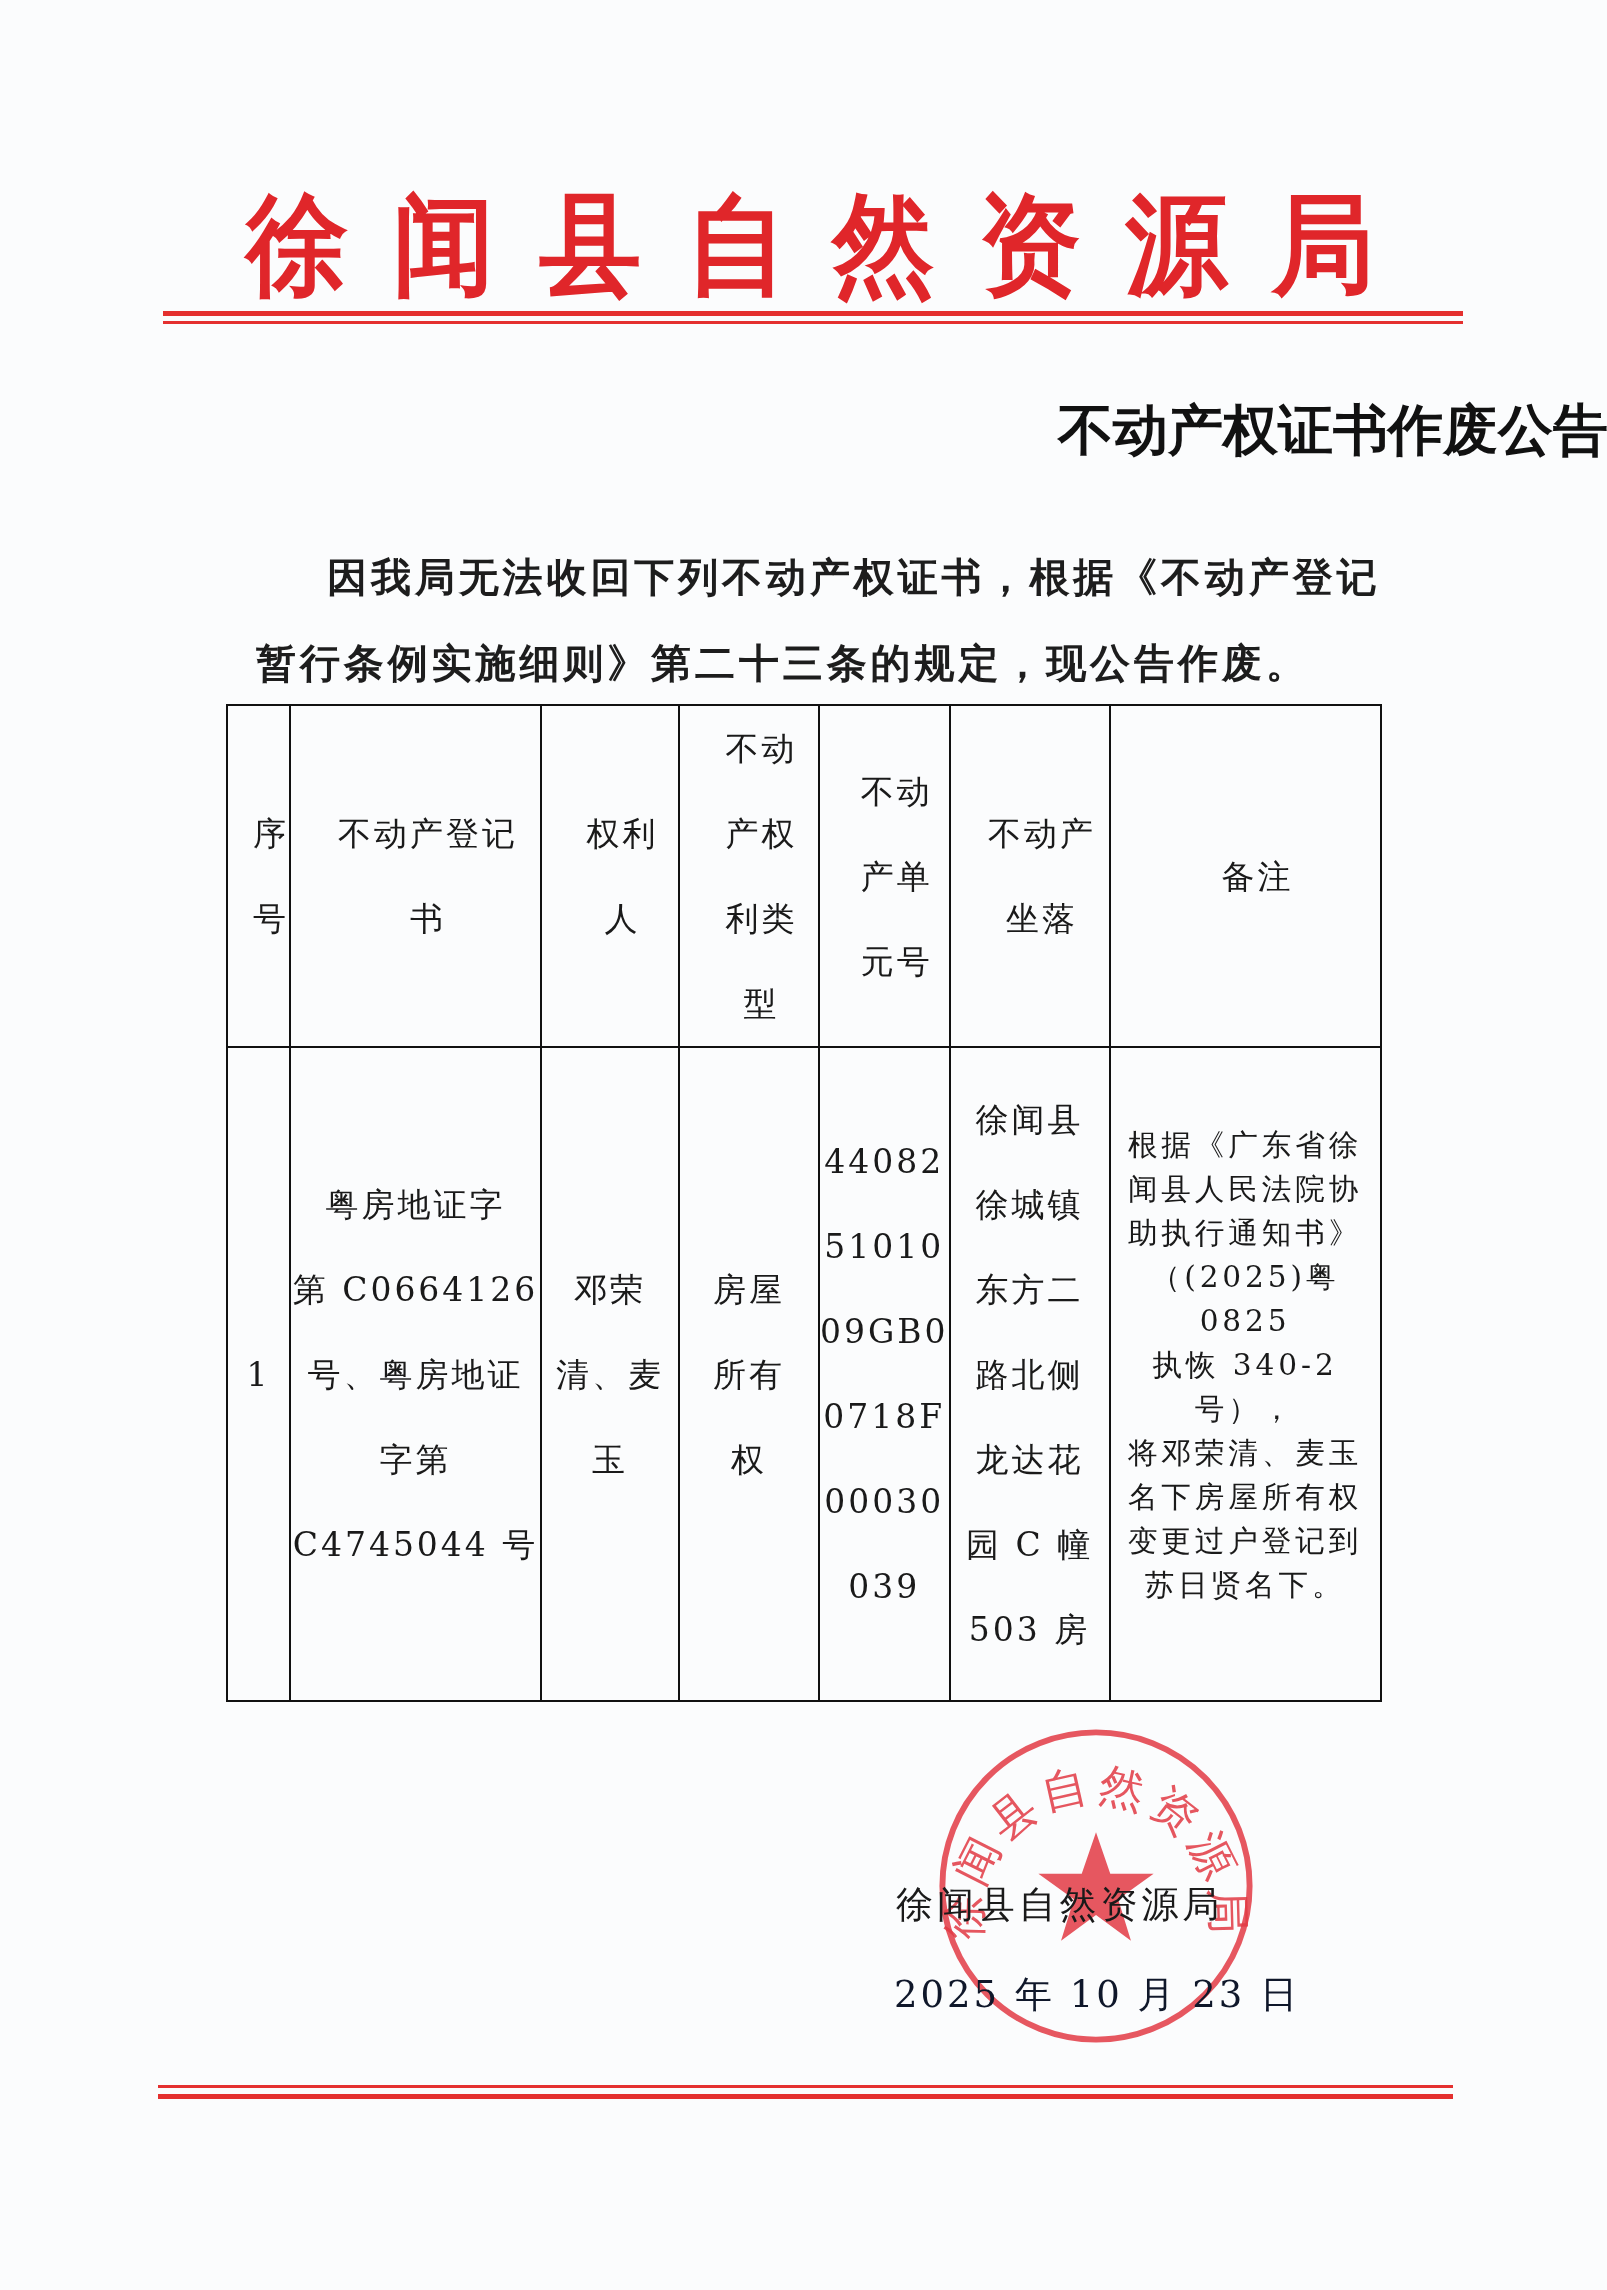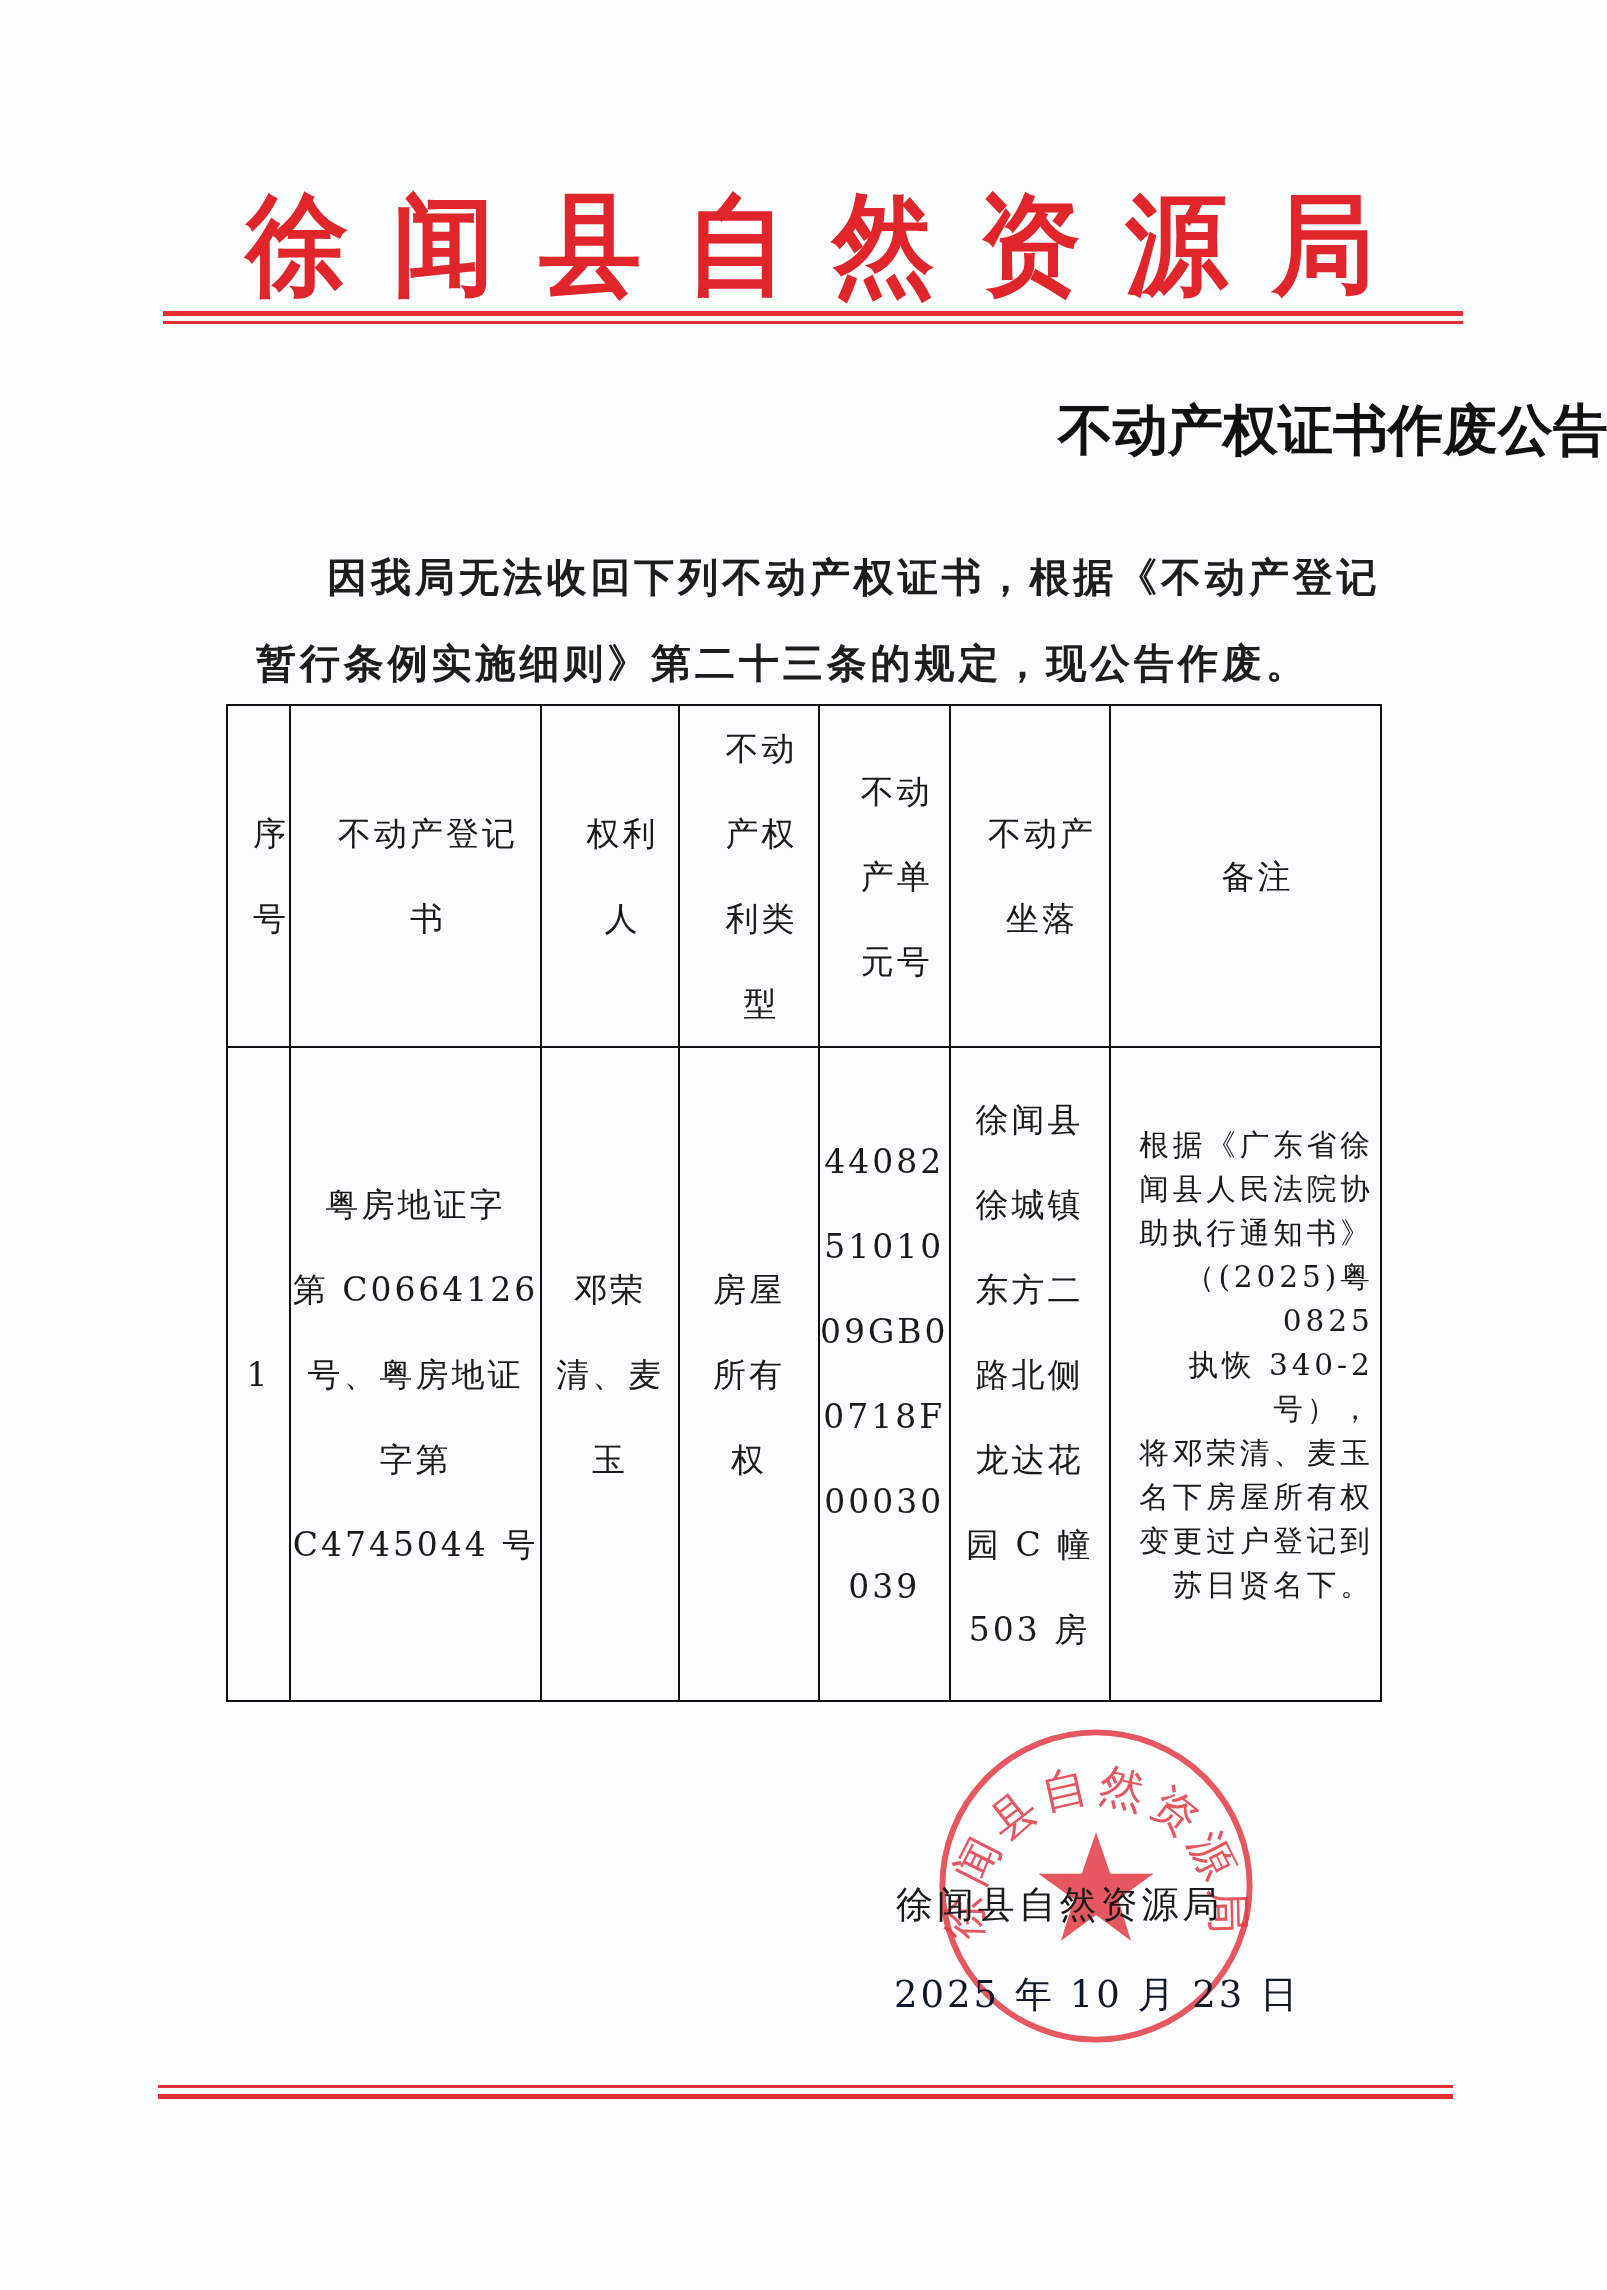--- a/index.html
+++ b/index.html
@@ -31,21 +31,21 @@
     table-layout: fixed;
   }
   table.notice td {
     border: 2px solid #111; text-align: center; vertical-align: middle; padding: 0;
     font-size: 33px; line-height: 85px; color: #1a1a1a;
   }
   table.notice tr.head td { height: 339px; padding-left: 25px; }
   table.notice tr.body td { height: 652px; }
   .cell-text { display: inline-block; white-space: pre-line; letter-spacing: 3px; }
   td.remark { padding: 0 5.9px !important; }
-  td.remark .cell-text { font-size: 29.6px; line-height: 44px; text-align: right; letter-spacing: 3.9px; }
+  td.remark .cell-text { font-size: 29.6px; line-height: 44px; text-align: center; letter-spacing: 3.9px; }
   .stamp {
     position: absolute; left: 936px; top: 1726px; width: 320px; height: 320px;
   }
   .signature {
     position: absolute; left: 896px; top: 1880px; font-size: 37px; letter-spacing: 3.9px; color: #1a1a1a; white-space: nowrap;
   }
   .date {
     position: absolute; left: 894px; top: 1970px; font-size: 37px; letter-spacing: 3px; color: #0f172a; white-space: nowrap;
   }
 </style>

